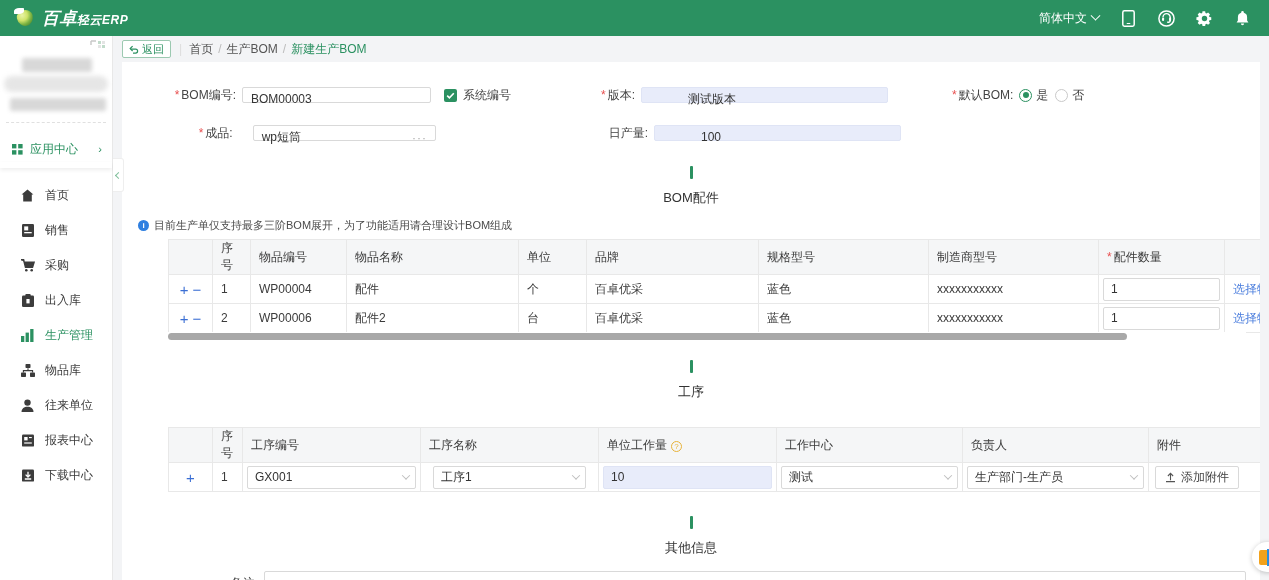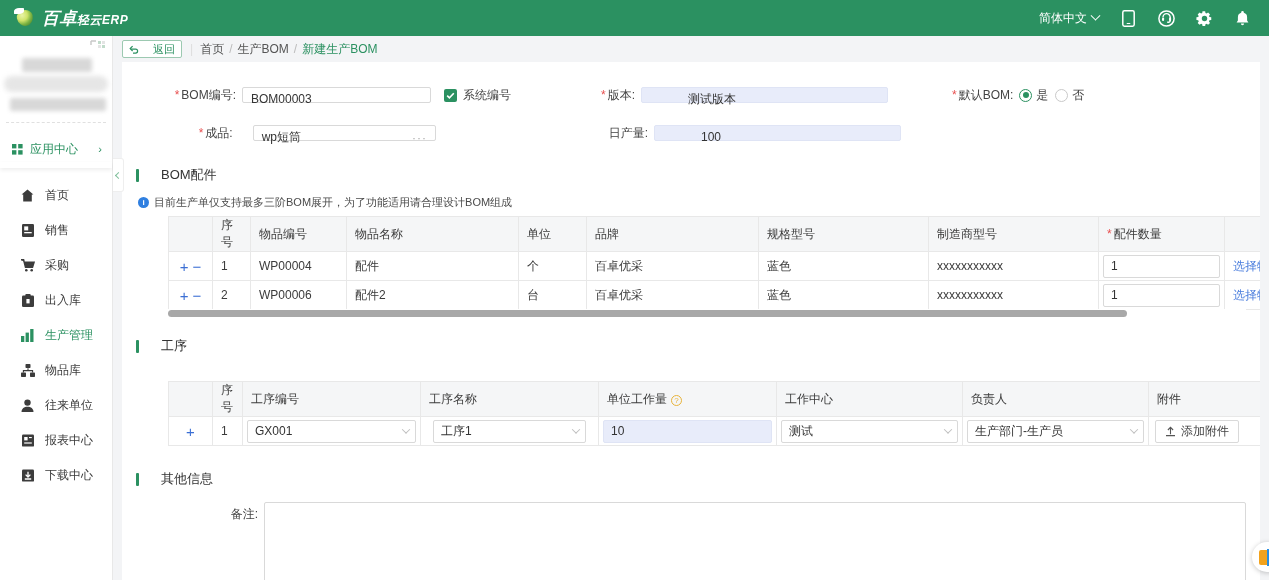--- a/index.html
+++ b/index.html
@@ -80,21 +80,21 @@
     border-radius: 0 3px 3px 0; display: flex; align-items: center; justify-content: center;
     z-index: 5; cursor: pointer;
   }
   .side-collapse i { width:5px;height:5px;border-left:1.3px solid #7fbf9a;border-bottom:1.3px solid #7fbf9a;transform:rotate(45deg);}
 
   
   .content { position: absolute; left: 113px; top: 36px; right: 0; bottom: 0; background: #f3f4f6; overflow: hidden; }
 
   .crumbbar { height: 26px; display: flex; align-items: center; padding-left: 9px; gap: 8px; background:#f3f4f6;}
   .backbtn {
-    display: inline-flex; align-items: center; gap: 14px; height: 18px; padding: 0 6px;
+    display: inline-flex; align-items: center; gap: 3px; height: 18px; padding: 0 6px;
     border: 1px solid #9cc9b1; border-radius: 2px; background: #fff; color: #2b9161; font-size: 11px; cursor: pointer;
   }
   .crumbs { display: flex; align-items: center; gap: 5px; font-size: 12px; color: #555; }
   .crumbs .sep { color: #bbb; }
   .crumbs .cur { color: #2b9161; }
   .crumbs .pipe { color:#ddd; margin-right:2px; }
 
   .panel { position: absolute; left: 9px; right: 9px; top: 26px; bottom: 0; background: #fff; overflow: hidden; }
   .panel-inner { padding: 14px 14px 0 14px; }
 
@@ -114,21 +114,21 @@
   .chk { width: 13px; height: 13px; border-radius: 2px; background: #2b9161; display: flex; align-items: center; justify-content: center; }
   .chk svg { display:block; }
 
   .radios { display: flex; align-items: center; gap: 7px; font-size: 12px; color:#444; }
   .radio { display: flex; align-items: center; gap: 4px; cursor: pointer; }
   .rdot { width: 13px; height: 13px; border-radius: 50%; border: 1px solid #c9c9c9; background:#fff; display:flex;align-items:center;justify-content:center;}
   .rdot.on { border-color: #2b9161; }
   .rdot.on::after { content:''; width: 6px; height: 6px; border-radius: 50%; background: #2b9161; }
 
   
-  .sect { display: flex; align-items: center; gap: 22px; margin: 14px 0 0 0; }
+  .sect { display: flex; align-items: center; gap: 10px; margin: 14px 0 0 0; flex-direction: column; }
   .sect .bar { width: 3px; height: 13px; background: #2b9161; border-radius: 1px; }
   .sect .t { font-size: 13px; color: #333; }
 
   .tip { display: flex; align-items: center; gap: 5px; font-size: 11px; color: #4a4a4a; margin: 11px 0 6px 2px; }
   .tip .i { width: 11px; height: 11px; border-radius: 50%; background: #2f7fe0; color:#fff; font-size: 8px; display:flex;align-items:center;justify-content:center; font-weight:bold;}
 
   
   .tbl-wrap { position: relative; margin-left: 32px; }
   table.grid { width: 100%; border-collapse: collapse; table-layout: fixed; }
   table.grid th {

